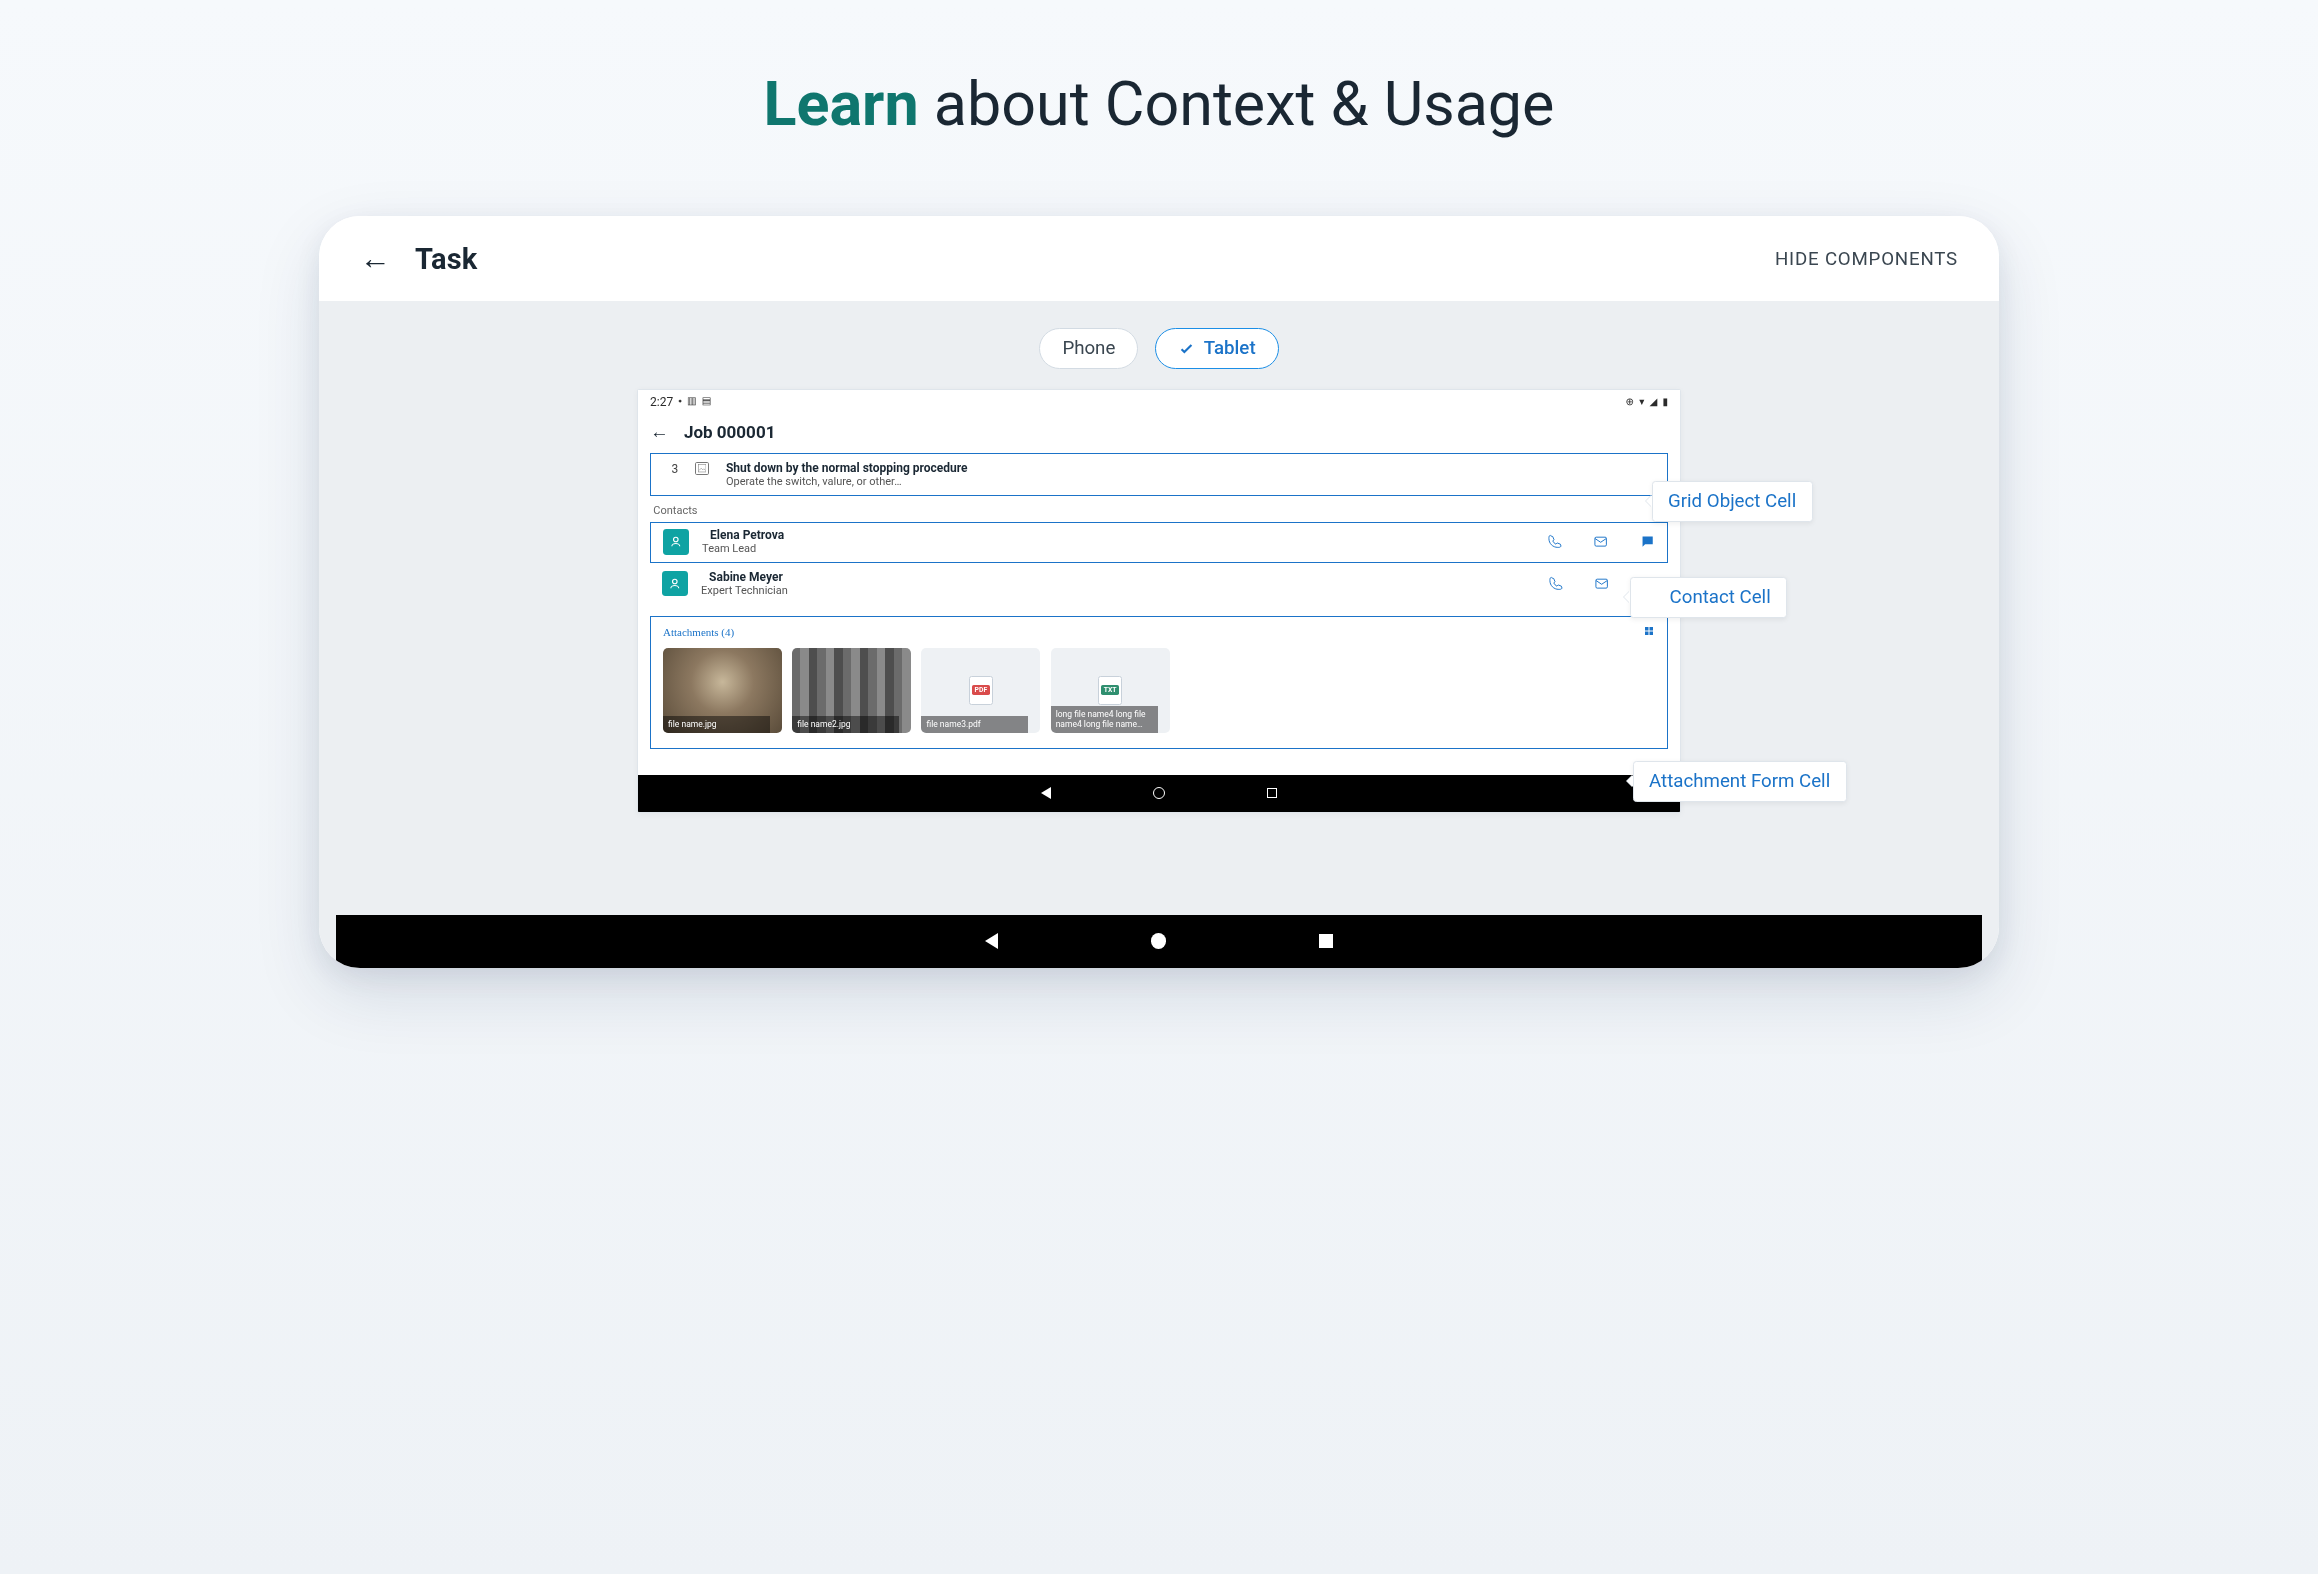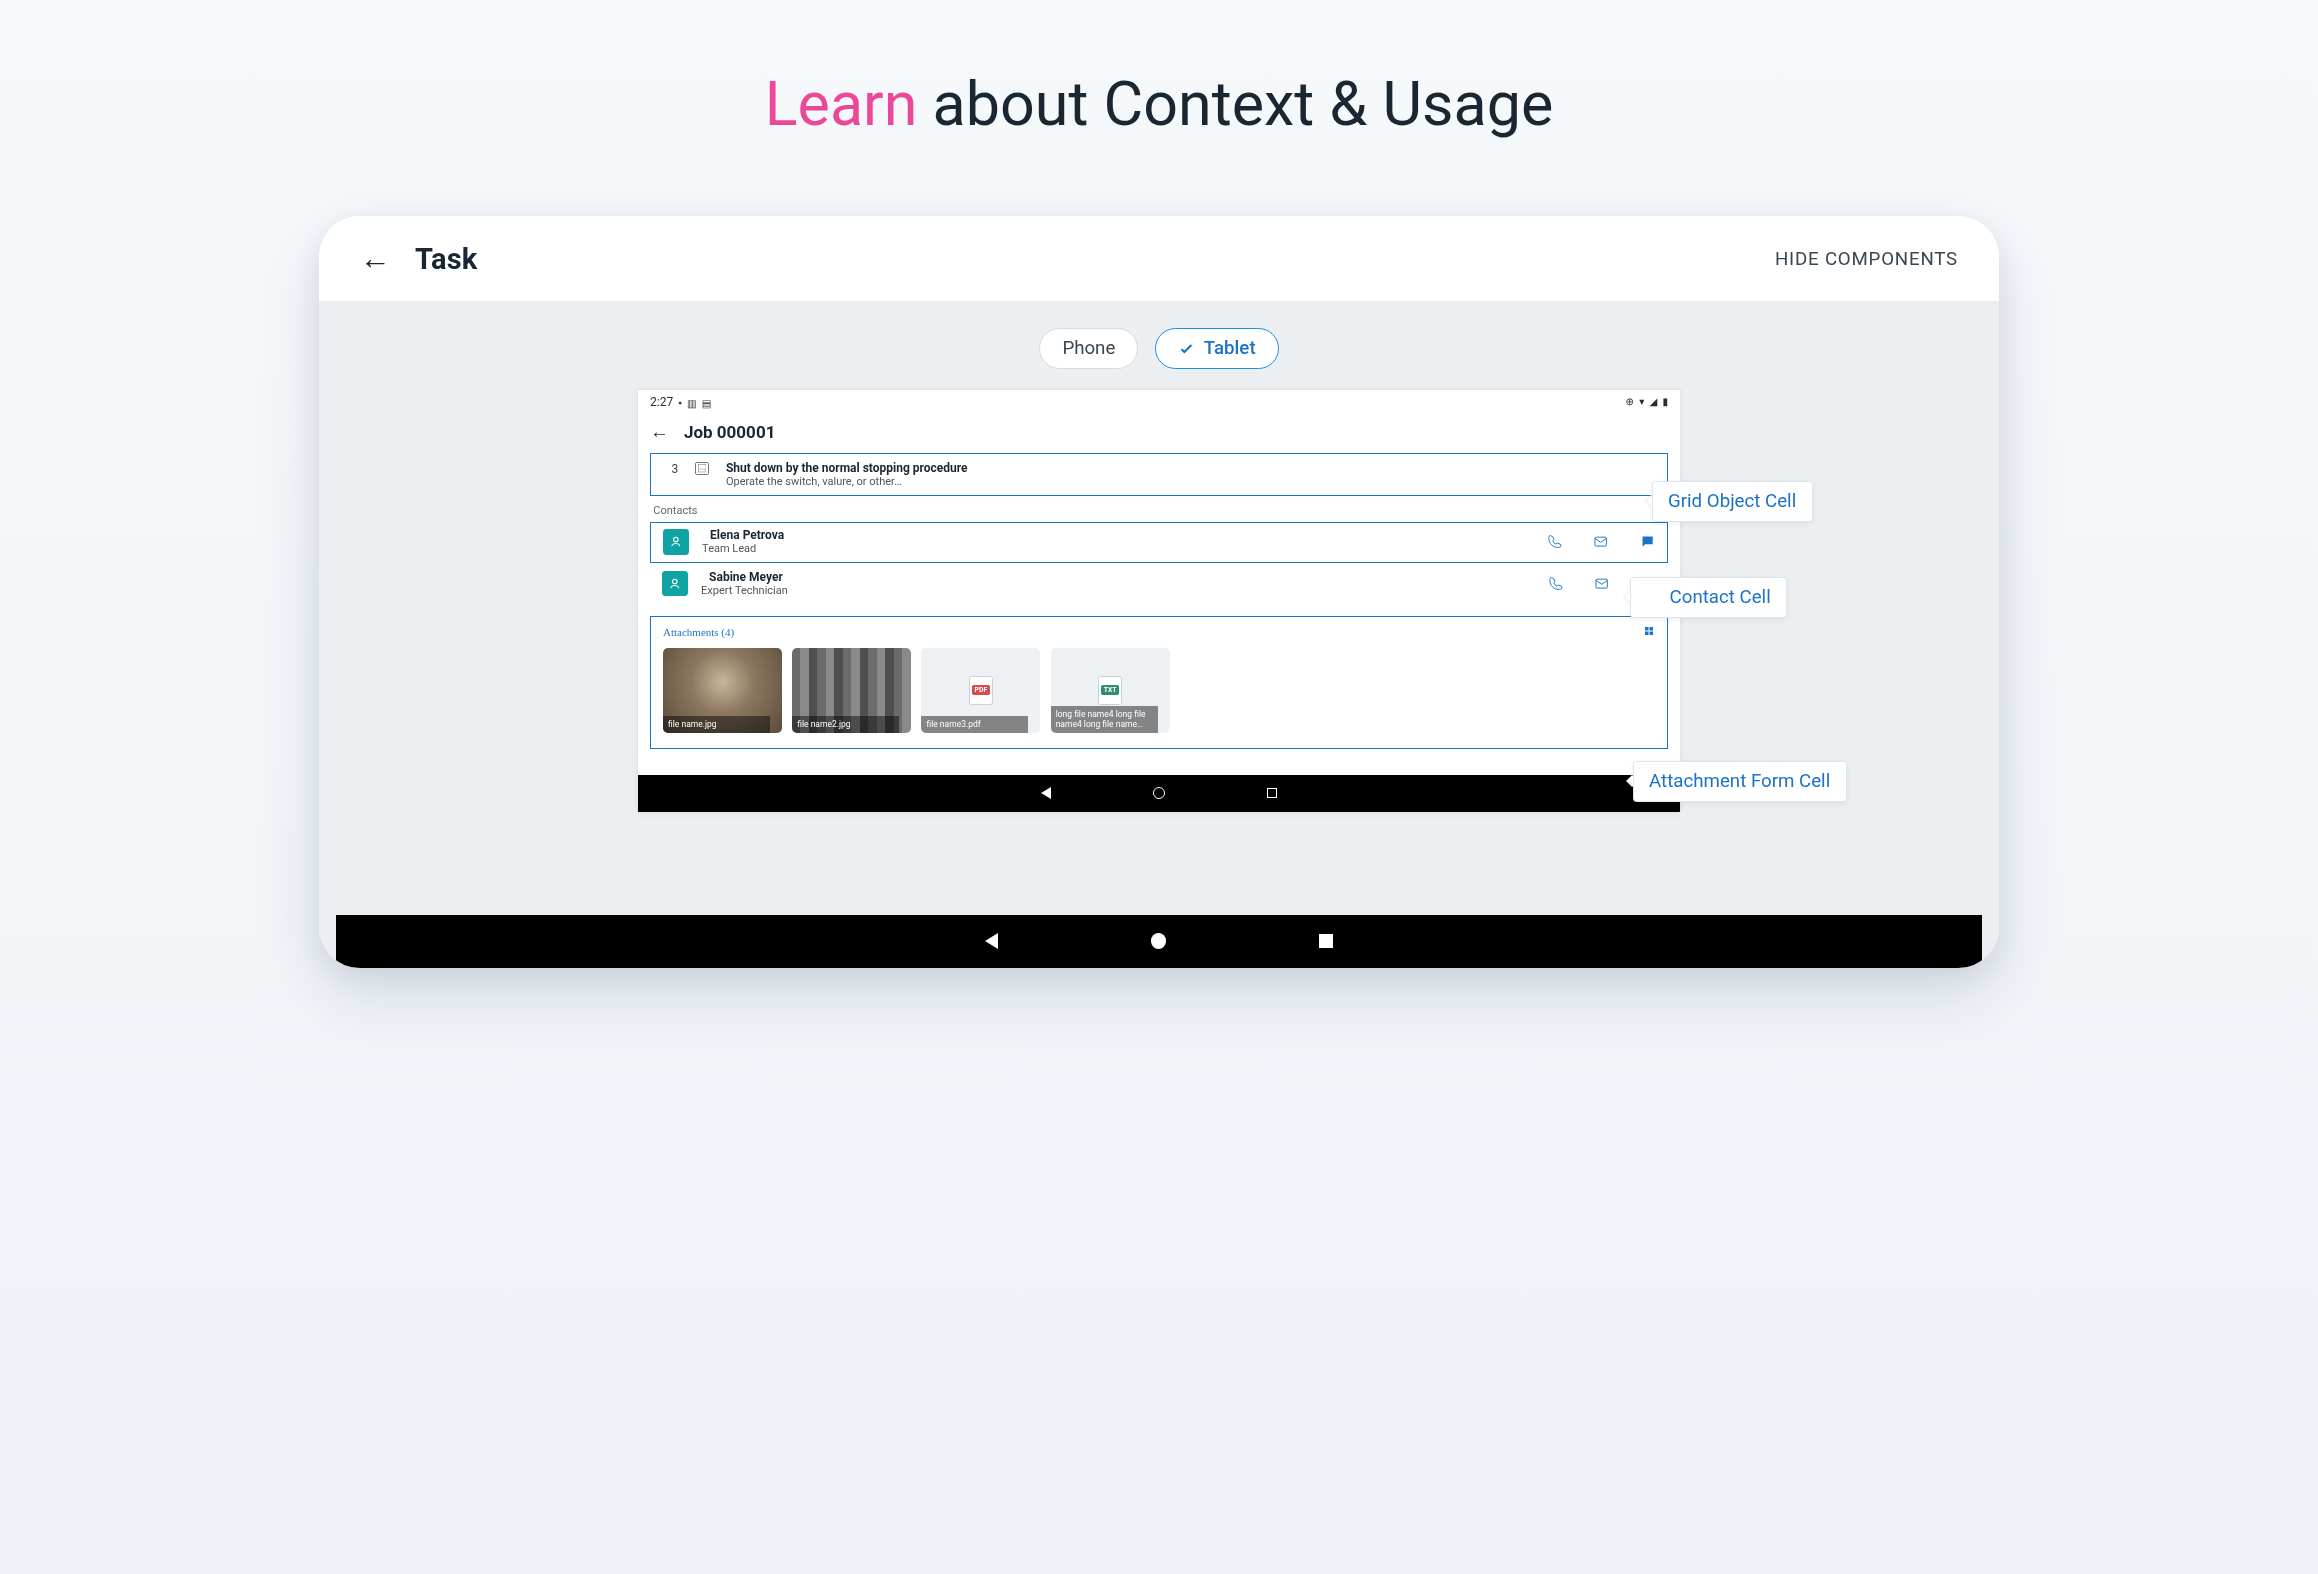--- a/index.html
+++ b/index.html
@@ -16,21 +16,21 @@
   }
 
   
   .page-heading {
     font-size: 61px;
     font-weight: 400;
     text-align: center;
     margin-bottom: 76px;
     color: #1a2733;
   }
-  .page-heading .accent { color: #ec4899; font-weight: 400; }
+  .page-heading .accent { color: #0f766e; font-weight: 700; }
 
   
   .tablet-outer {
     width: 100%;
     max-width: 1680px;
     background: #ffffff;
     border-radius: 41px;
     box-shadow: 0 25.5px 68px rgba(20,40,80,0.12), 0 8.5px 25.5px rgba(20,40,80,0.08);
     padding: 0;
     overflow: hidden;
@@ -129,21 +129,21 @@
   .inner-statusbar {
     display: flex;
     justify-content: space-between;
     align-items: center;
     font-size: 12px;
     color: #2b2b2b;
     padding: 5.1px 12px 3.4px 12px;
     background: #ffffff;
   }
   .inner-statusbar-left, .inner-statusbar-right {
-    display: flex; align-items: flex-end; gap: 5.1px;
+    display: flex; align-items: flex-start; gap: 5.1px;
   }
   .inner-statusbar .glyph { font-size: 10.2px; }
 
   .inner-titlebar {
     display: flex;
     align-items: center;
     gap: 15.3px;
     padding: 8.5px 12px 10.2px 12px;
   }
   .inner-back { font-size: 18.7px; cursor: pointer; }

